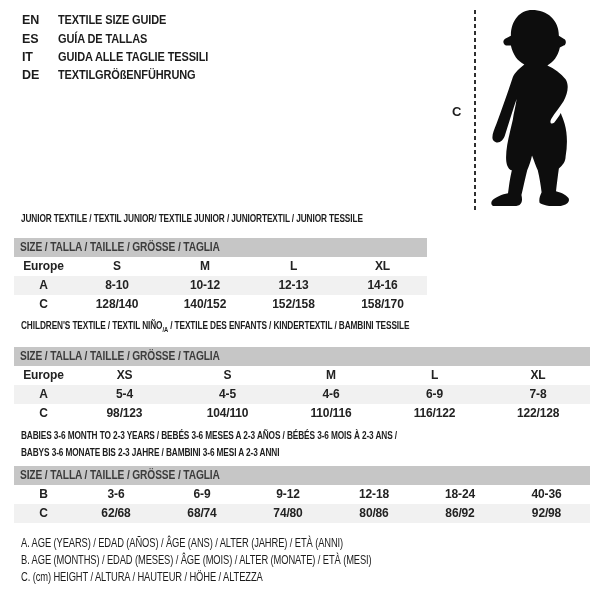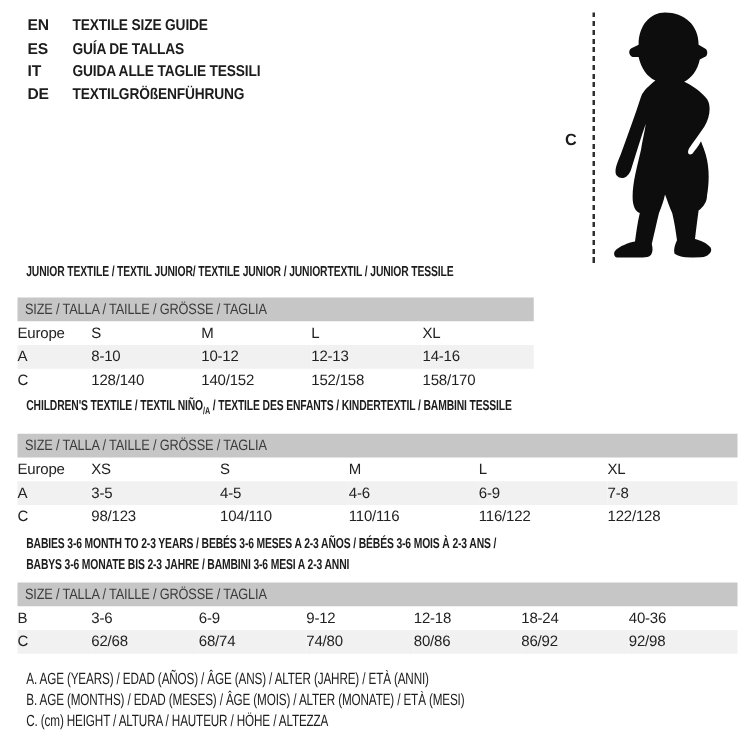--- a/index.html
+++ b/index.html
@@ -18,22 +18,22 @@
   .height-letter{position:absolute;left:452px;top:104px;font-weight:bold;font-size:13px;}
   .baby-svg{position:absolute;left:484px;top:8px;}
   
   .tbl-title{position:absolute;left:21px;font-size:11.5px;font-weight:bold;white-space:nowrap;
     transform:scaleX(.72);transform-origin:0 0;}
   .title1{top:212px;}
   .title2{top:319px;}
   .title3{top:427px;line-height:16.5px;}
   .tbl-title .sub{font-size:8px;vertical-align:sub;}
   
-  table.size-table{position:absolute;border-collapse:collapse;table-layout:fixed;}
-  table.size-table td{padding:0;height:19px;line-height:19px;
+  table.size-table{position:absolute;border-collapse:collapse;table-layout:fixed;font-weight:bold;}
+  table.size-table td{padding:0;height:19px;line-height:19px;text-align:center;
     font-size:12px;color:#222222;white-space:nowrap;overflow:visible;}
   tr.bar-row td{background:#c6c6c6;text-align:left;color:#3c3c3c;}
   tr.bar-row td .bar-text{display:inline-block;transform:scaleX(.85);transform-origin:0 50%;
     padding-left:7px;white-space:nowrap;}
   td.lbl{text-align:left;padding-left:7px;}
   tr.shade td{background:#f1f1f1;}
   .t1{left:14px;top:238px;width:413px;}
   .t2{left:14px;top:347px;width:576px;}
   .t3{left:14px;top:466px;width:576px;}
   
@@ -133,21 +133,21 @@
       <tr>
         <td class="lbl">Europe</td>
         <td>XS</td>
         <td>S</td>
         <td>M</td>
         <td>L</td>
         <td>XL</td>
       </tr>
       <tr class="shade">
         <td class="lbl">A</td>
-        <td>3-5</td>
+        <td>5-4</td>
         <td>4-5</td>
         <td>4-6</td>
         <td>6-9</td>
         <td>7-8</td>
       </tr>
       <tr>
         <td class="lbl">C</td>
         <td>98/123</td>
         <td>104/110</td>
         <td>110/116</td>

